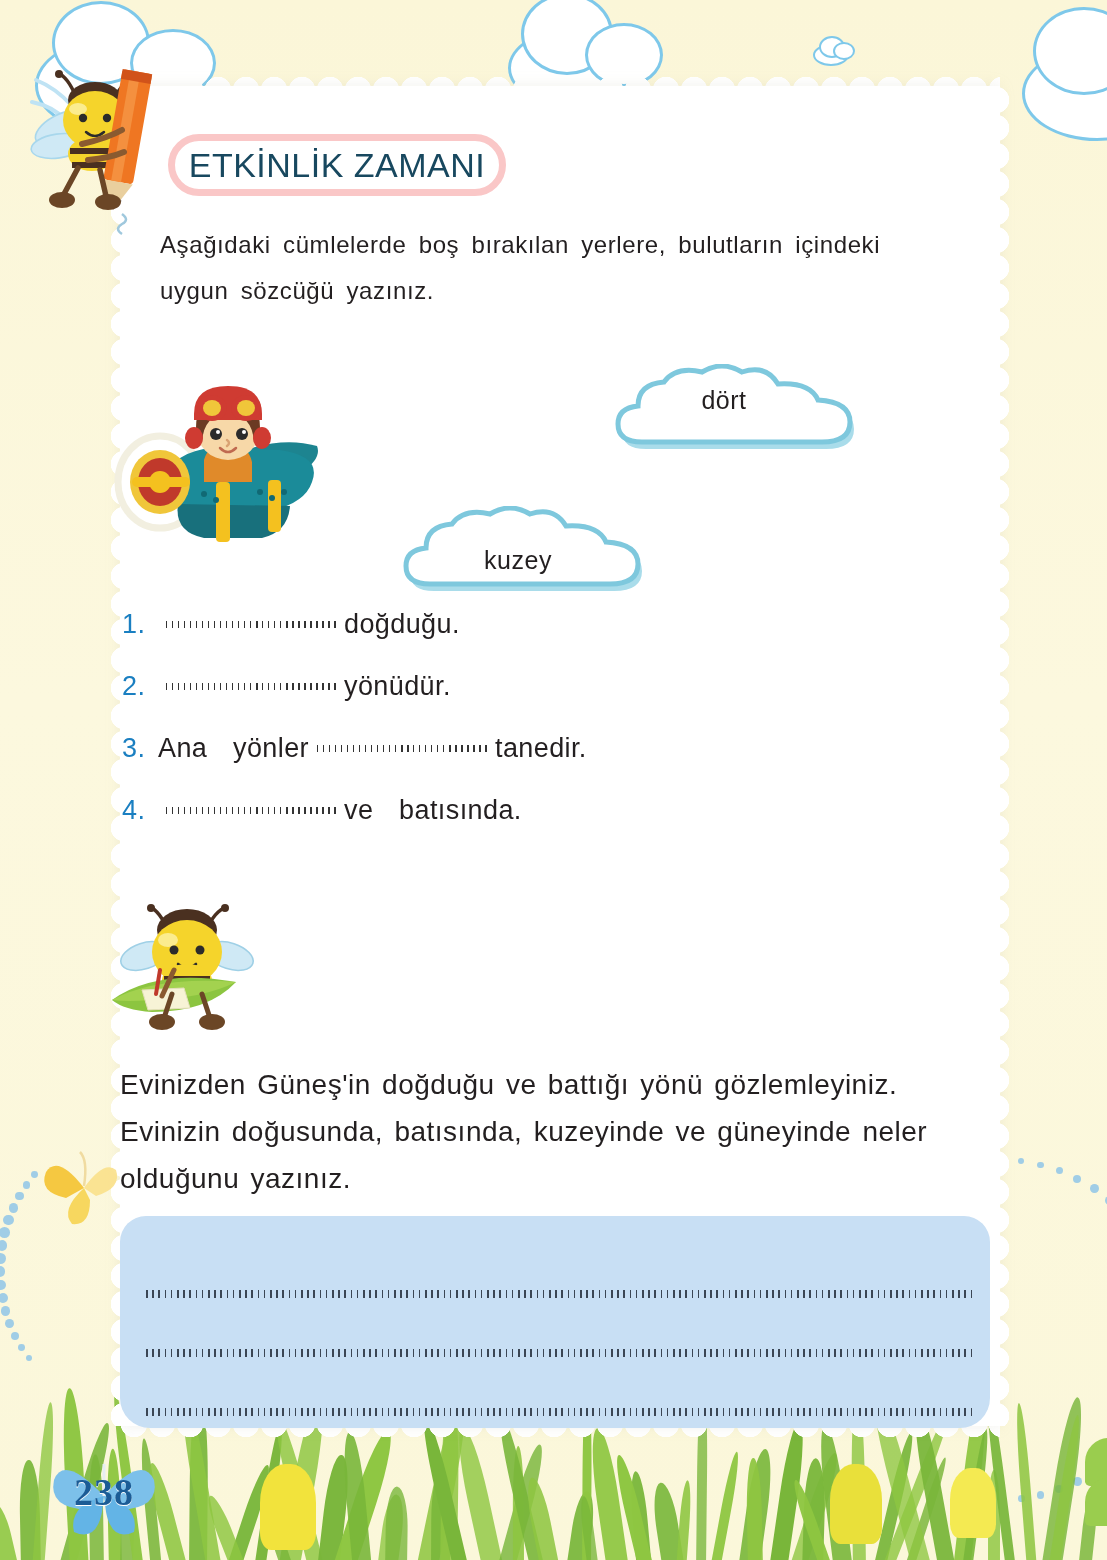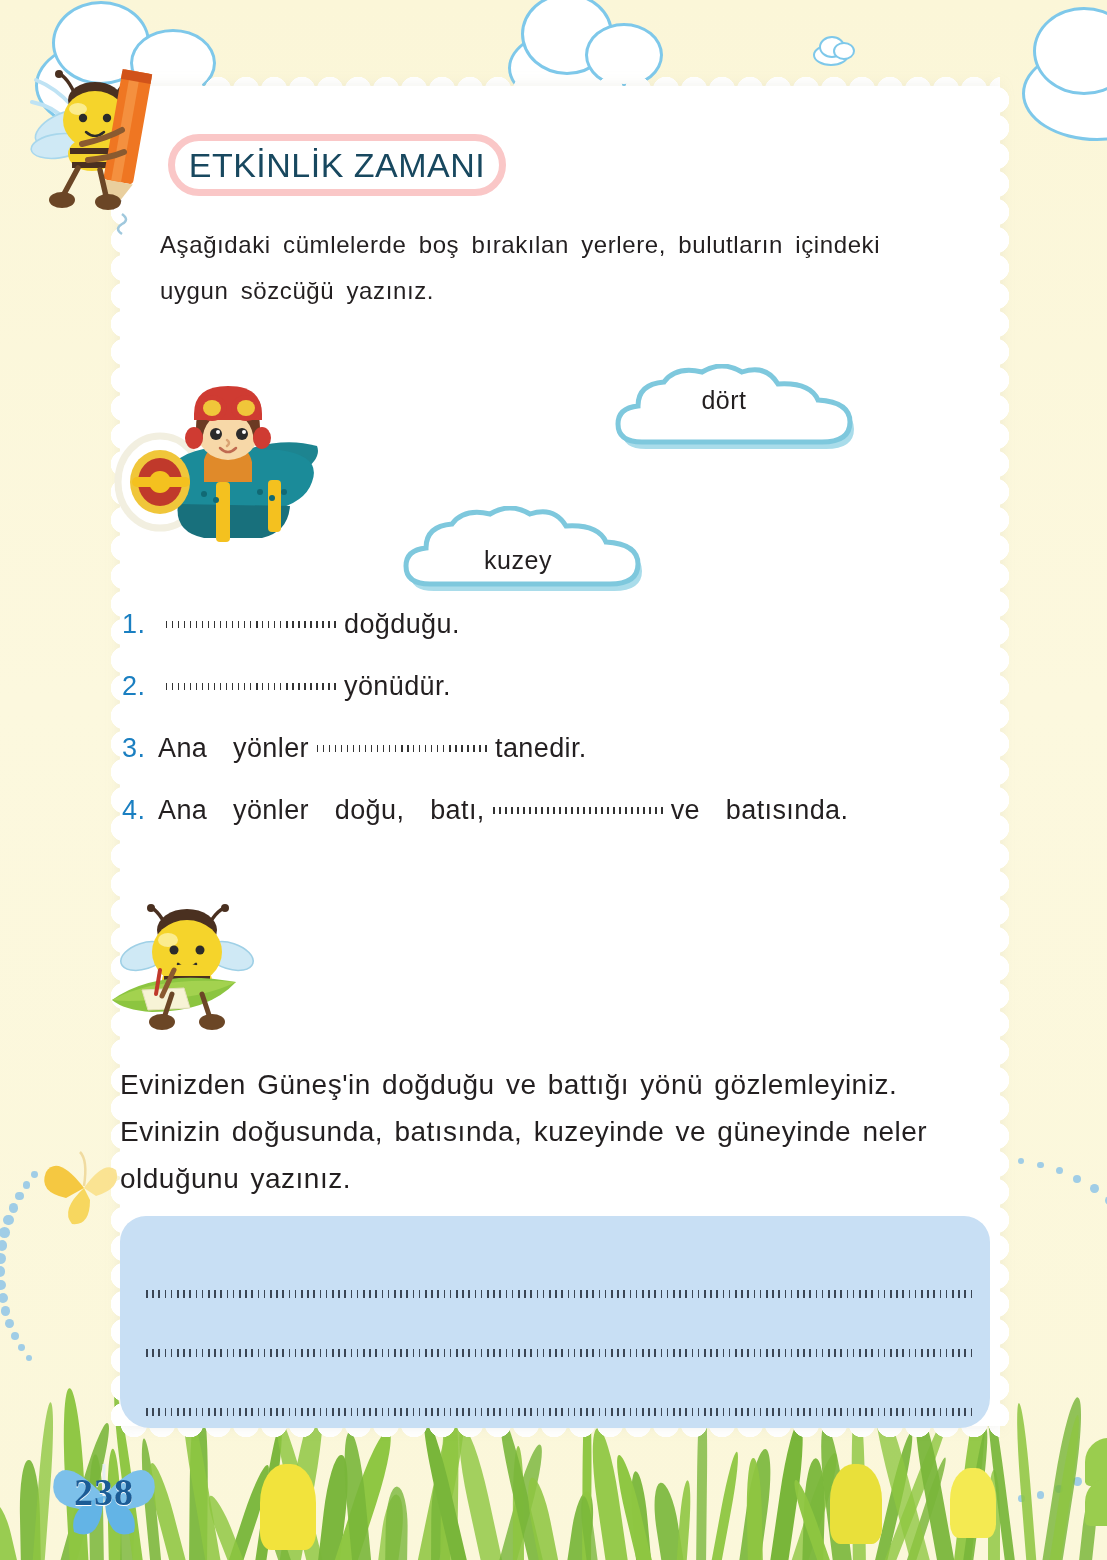--- a/index.html
+++ b/index.html
@@ -472,21 +472,20 @@
       <span class="q-txt">yönüdür.</span>
     </div>
     <div class="q-row">
       <span class="q-num">3.</span>
       <span class="q-txt">Ana  yönler</span>
       <span class="blank"></span>
       <span class="q-txt">tanedir.</span>
     </div>
     <div class="q-row">
       <span class="q-num">4.</span>
-      <span class="q-txt">Ana  yönler  doğu,  batı,</span>
       <span class="blank"></span>
       <span class="q-txt">ve  batısında.</span>
     </div>
   </div>
 
   <div class="illus" style="left:-8px; top:818px; width:160px; height:130px;">
     <svg viewBox="0 0 160 130" width="160" height="130">
 
       <path d="M58 32 Q50 10 40 4" stroke="#4a3020" stroke-width="3.5" fill="none" stroke-linecap="round"></path>
       <path d="M92 32 Q100 10 112 4" stroke="#4a3020" stroke-width="3.5" fill="none" stroke-linecap="round"></path>

